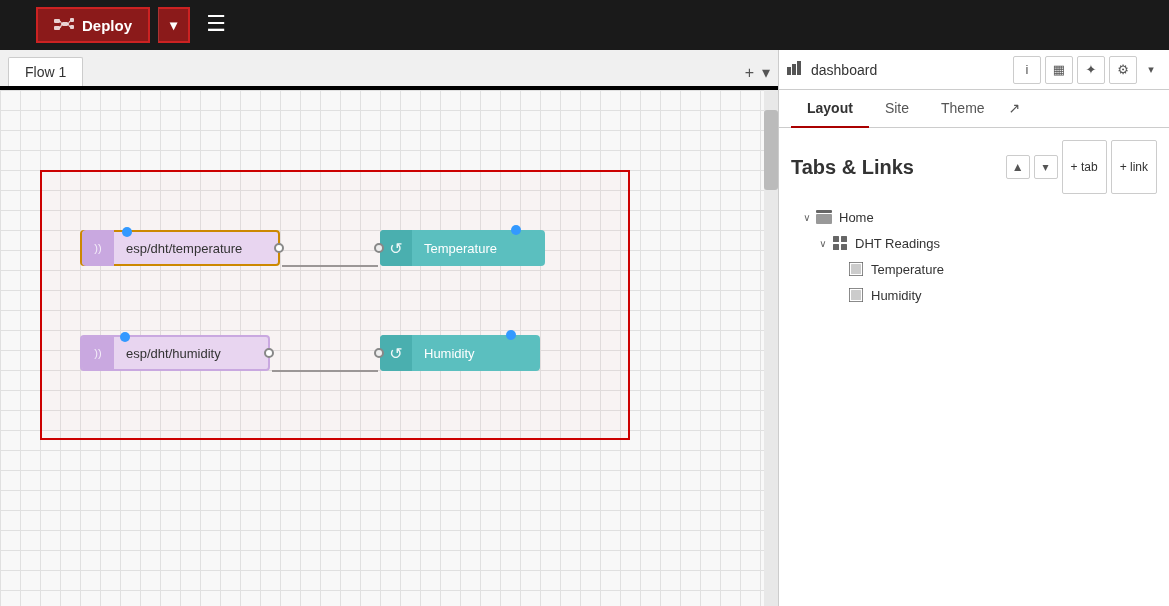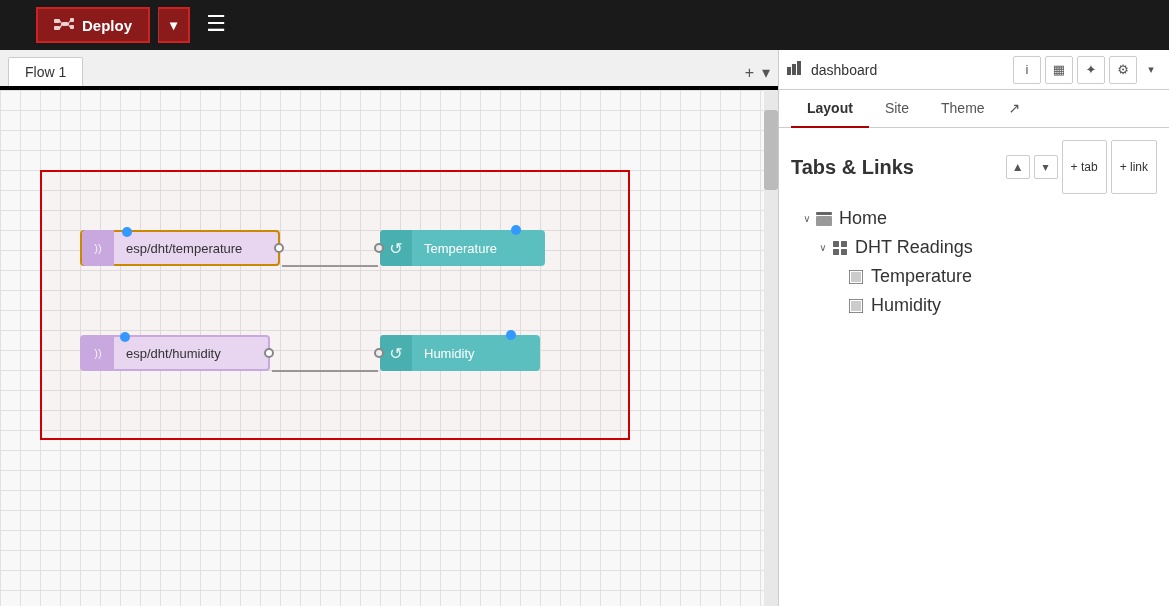--- a/index.html
+++ b/index.html
@@ -444,21 +444,21 @@
       width: 18px;
       height: 18px;
       margin-right: 6px;
       display: flex;
       align-items: center;
       justify-content: center;
       font-size: 13px;
       flex-shrink: 0;
     }
     .tree-label {
-      font-size: 18px;
+      font-size: 13px;
     }
     
     
     .wire {
       stroke: #999;
       stroke-width: 2;
       fill: none;
     }
   </style>
 </head>

